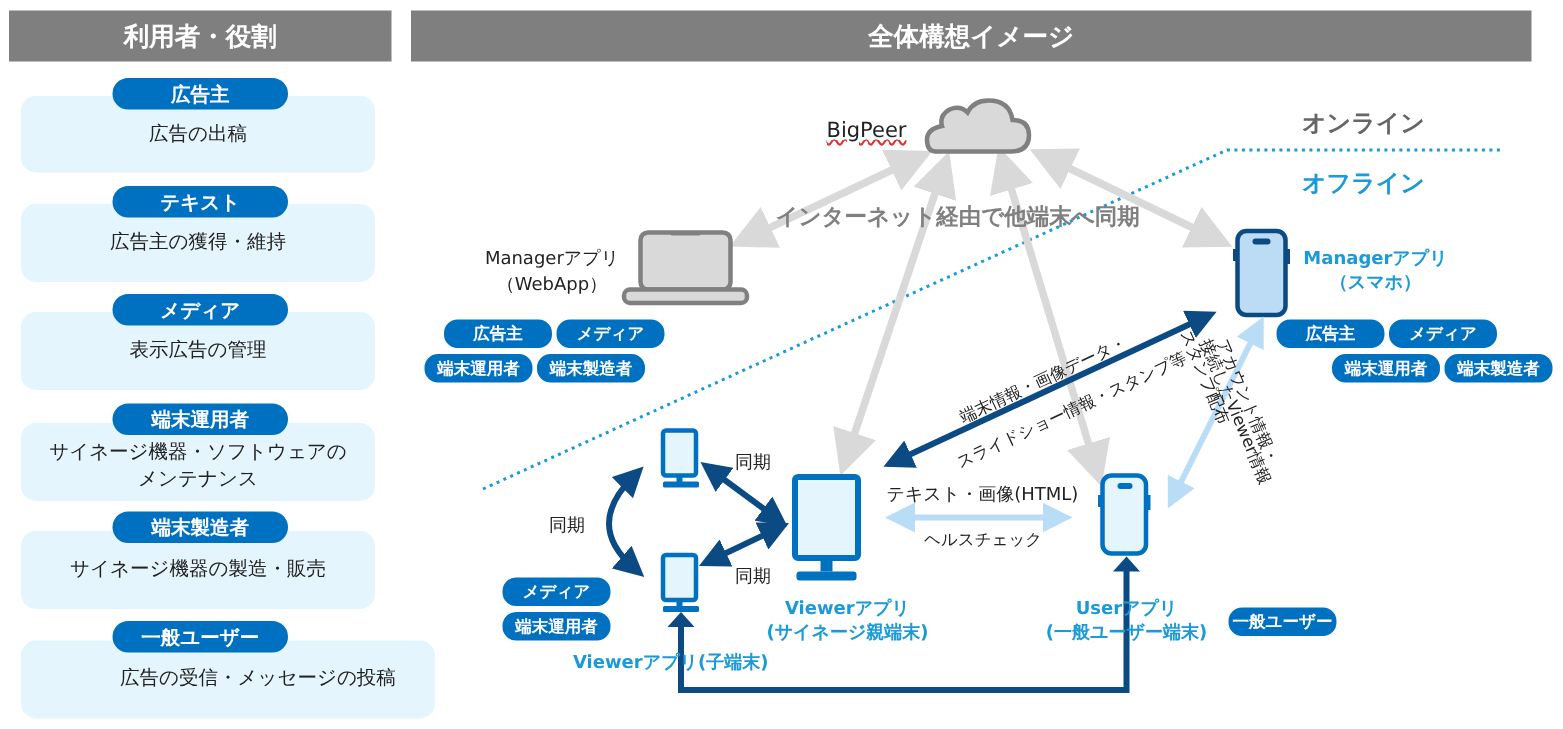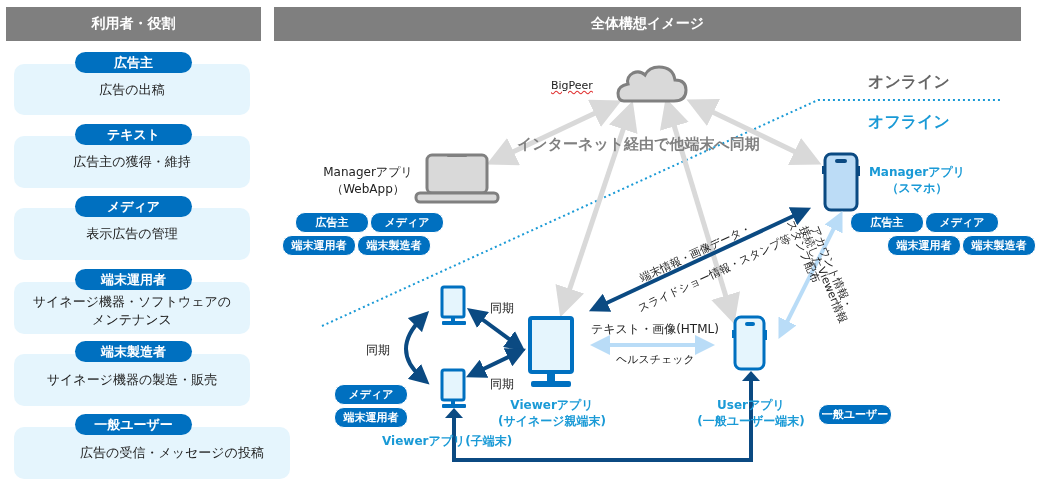--- a/index.html
+++ b/index.html
@@ -1,19 +1,19 @@
 <!DOCTYPE html>
 <html><head>
 <meta charset="utf-8">
 <style>
   html, body { margin:0; padding:0; background:#ffffff; }
   body { width:1042px; height:486px; position:relative; overflow:hidden;
          font-family:"DejaVu Sans","Liberation Sans",sans-serif; color:#222; }
   .hdr { position:absolute; background:#7f7f7f; color:#fff; font-weight:bold;
-         font-size:14px; display:flex; align-items:center; justify-content:center; }
+         font-size:17px; display:flex; align-items:center; justify-content:center; }
   #hdr-left { left:6px; top:7px; width:255px; height:34px; }
   #hdr-right { left:274px; top:7px; width:747px; height:34px; }
 
   .role-card { position:absolute; left:14px; width:236px; background:#e5f5fd;
                border-radius:10px; display:flex; align-items:center; justify-content:center;
                text-align:center; font-size:13px; color:#222; line-height:18px; }
   .role-pill { position:absolute; left:75px; width:117px; height:21px; background:#0070c0;
                color:#fff; font-weight:bold; font-size:13px; border-radius:11px;
                display:flex; align-items:center; justify-content:center; z-index:2; }
 
@@ -140,21 +140,21 @@
   <text transform="translate(642,282) rotate(-25)" font-size="11" fill="#222">端末情報・画像データ・</text>
   <text transform="translate(640,312) rotate(-25)" font-size="11" fill="#222">スライドショー情報・スタンプ等</text>
   <text transform="translate(787,222) rotate(67)" font-size="11" fill="#222">スタンプ配布</text>
   <text transform="translate(811,228) rotate(67)" font-size="11" fill="#222">アカウント情報・</text>
   <text transform="translate(800,228) rotate(67)" font-size="11" fill="#222">接続したViewer情報</text>
 </svg>
 
 <div class="lbl" style="left:868px;top:72px;font-size:16px;font-weight:bold;color:#666;">オンライン</div>
 <div class="lbl" style="left:868px;top:112px;font-size:16px;font-weight:bold;color:#1a9ad6;">オフライン</div>
 
-<div class="lbl" style="left:551px;top:79px;font-size:11px;text-decoration:underline wavy #e03030;">BigPeer</div>
+<div class="lbl" style="left:551px;top:79px;font-size:14px;text-decoration:underline wavy #e03030;">BigPeer</div>
 
 <div class="lbl" style="left:517px;top:135px;font-size:15px;font-weight:bold;color:#808080;">インターネット経由で他端末へ同期</div>
 
 <div class="lbl" style="left:322px;top:164px;text-align:center;line-height:17px;width:92px;">
   <div>Managerアプリ</div>
   <div>（WebApp）</div>
 </div>
 <div class="tag" style="left:295px;top:212px;width:72px;">広告主</div>
 <div class="tag" style="left:370px;top:212px;width:72px;">メディア</div>
 <div class="tag" style="left:282px;top:235px;width:72px;">端末運用者</div>
@@ -169,21 +169,21 @@
 <div class="tag" style="left:887px;top:235px;width:72px;">端末運用者</div>
 <div class="tag" style="left:962px;top:235px;width:72px;">端末製造者</div>
 
 <div class="lbl" style="left:490px;top:300px;">同期</div>
 <div class="lbl" style="left:490px;top:376px;">同期</div>
 <div class="lbl" style="left:366px;top:342px;">同期</div>
 
 <div class="tag" style="left:334px;top:384px;width:72px;">メディア</div>
 <div class="tag" style="left:334px;top:407px;width:72px;">端末運用者</div>
 
-<div class="blue-lbl" style="left:492px;top:397px;width:120px;">
+<div class="blue-lbl" style="left:505px;top:397px;width:120px;">
   <div>Viewerアプリ</div>
   <div>(サイネージ親端末)</div>
 </div>
 
 <div class="blue-lbl" style="left:382px;top:433px;">Viewerアプリ(子端末)</div>
 
 <div class="lbl" style="left:591px;top:321px;">テキスト・画像(HTML)</div>
 <div class="lbl" style="left:616px;top:352px;font-size:11px;">ヘルスチェック</div>
 
 <div class="blue-lbl" style="left:690px;top:397px;width:122px;">

